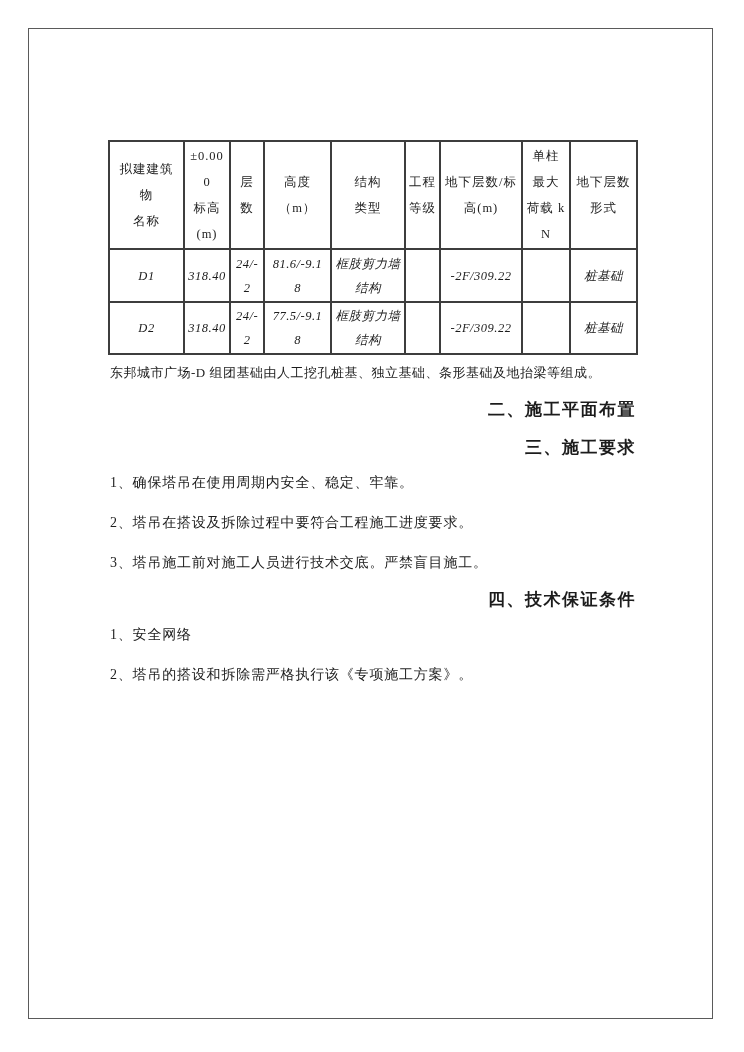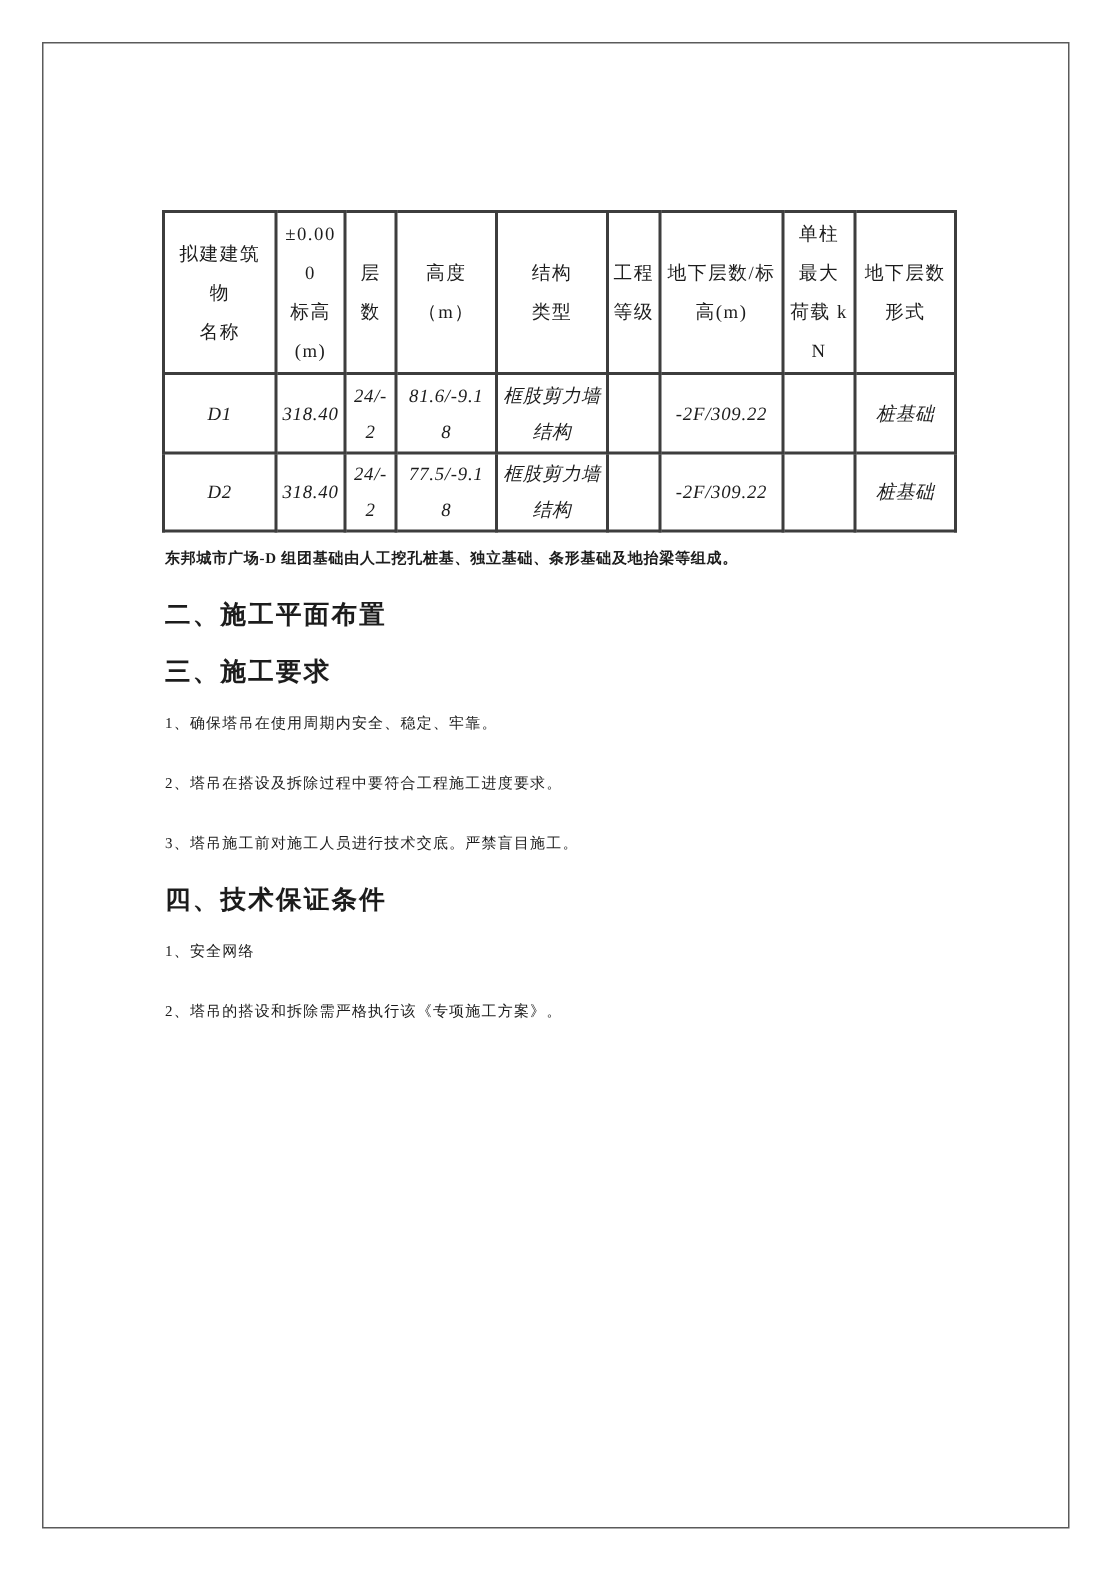--- a/index.html
+++ b/index.html
@@ -48,37 +48,37 @@
   table.buildings th { line-height: 26px; letter-spacing: 1px; }
   table.buildings td { line-height: 24px; letter-spacing: 0.5px; font-style: italic; }
   tr.r-head { height: 78px; }
   tr.r1 { height: 53px; }
   tr.r2 { height: 50px; }
   tr.r3 { height: 50px; }
   p, h2 { margin: 0; }
   .caption {
     margin-top: 10px;
     padding-left: 2px;
-    font-size: 10px;
+    font-size: 13px;
     line-height: 16px;
     letter-spacing: 0.5px;
-    font-weight: bold;
   }
   h2.sec-heading {
     margin-top: 19px;
     padding-left: 2px;
     font-size: 17px;
     line-height: 19px;
     font-weight: bold;
     letter-spacing: 1.5px;
+    text-align: right;
   }
   .item {
     margin-top: 24px;
     padding-left: 2px;
-    font-size: 10px;
+    font-size: 14px;
     line-height: 16px;
     letter-spacing: 0.8px;
   }
   h2.sec-heading + .item { margin-top: 18px; }
 </style>
 </head>
 <body>
 
 <div class="page-border"></div>
 

